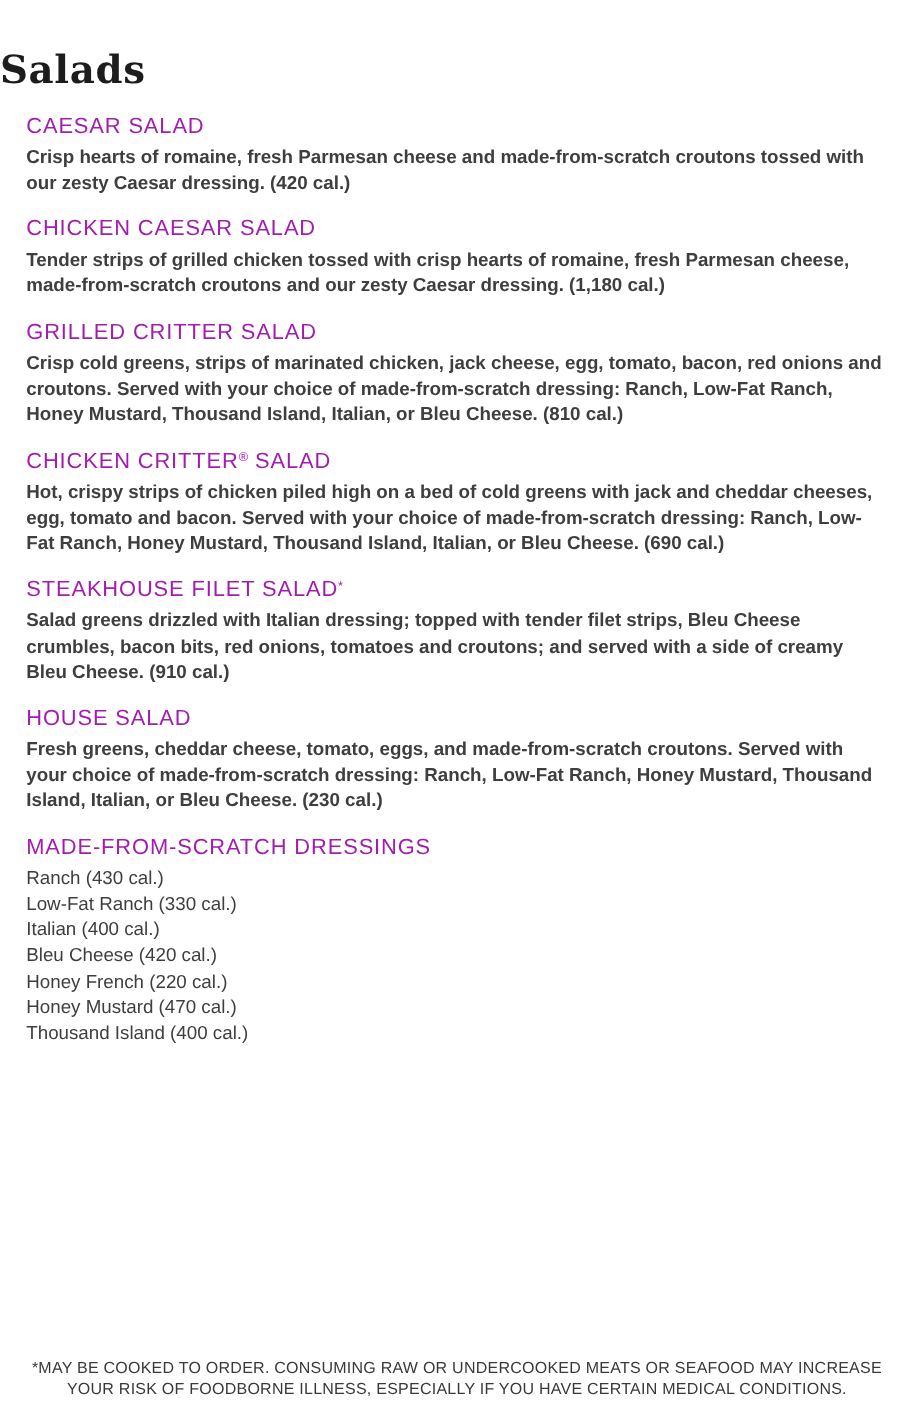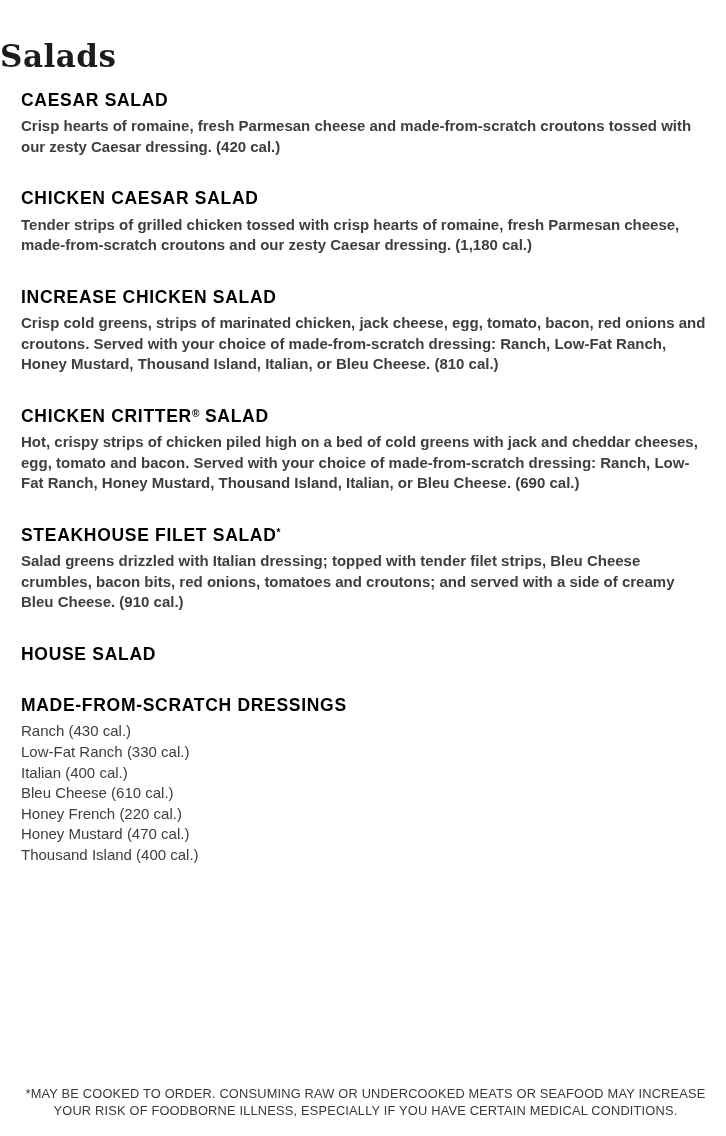--- a/index.html
+++ b/index.html
@@ -15,27 +15,27 @@
   .content { padding: 0 17px 0 21px; }
   .page-title {
     font-family: "DejaVu Serif", serif;
     font-weight: 600;
     font-size: 31px;
     letter-spacing: 0.5px;
     color: #1c1c1c;
     margin: 0;
     padding-top: 38px;
   }
-  .menu-item { margin-top: 32px; }
+  .menu-item { margin-top: 16px; }
   .menu-item.first { margin-top: 17px; }
   .item-name {
     font-size: 17.5px;
-    font-weight: bold;
+    font-weight: normal;
     letter-spacing: 0.7px;
-    color: #000000;
+    color: #a21caf;
     margin: 0 0 6px 0;
     line-height: 1.1;
   }
   .item-name .mark {
     font-size: 0.58em;
     position: relative;
     top: -0.48em;
     letter-spacing: 0;
   }
   .item-desc {
@@ -74,45 +74,46 @@
       <h2 class="item-name"><span>CAESAR SALAD</span><span class="mark"></span><span></span></h2>
       <p class="item-desc">Crisp hearts of romaine, fresh Parmesan cheese and made-from-scratch croutons tossed with our zesty Caesar dressing. (420 cal.)</p>
     </section>
 
     <section class="menu-item">
       <h2 class="item-name"><span>CHICKEN CAESAR SALAD</span><span class="mark"></span><span></span></h2>
       <p class="item-desc">Tender strips of grilled chicken tossed with crisp hearts of romaine, fresh Parmesan cheese, made-from-scratch croutons and our zesty Caesar dressing. (1,180 cal.)</p>
     </section>
 
     <section class="menu-item">
-      <h2 class="item-name"><span>INCREASE CHICKEN SALAD</span><span class="mark"></span><span></span></h2>
+      <h2 class="item-name"><span>GRILLED CRITTER SALAD</span><span class="mark"></span><span></span></h2>
       <p class="item-desc">Crisp cold greens, strips of marinated chicken, jack cheese, egg, tomato, bacon, red onions and croutons. Served with your choice of made-from-scratch dressing: Ranch, Low-Fat Ranch, Honey Mustard, Thousand Island, Italian, or Bleu Cheese. (810 cal.)</p>
     </section>
 
     <section class="menu-item">
       <h2 class="item-name"><span>CHICKEN CRITTER</span><span class="mark">®</span><span> SALAD</span></h2>
       <p class="item-desc">Hot, crispy strips of chicken piled high on a bed of cold greens with jack and cheddar cheeses, egg, tomato and bacon. Served with your choice of made-from-scratch dressing: Ranch, Low-Fat Ranch, Honey Mustard, Thousand Island, Italian, or Bleu Cheese. (690 cal.)</p>
     </section>
 
     <section class="menu-item">
       <h2 class="item-name"><span>STEAKHOUSE FILET SALAD</span><span class="mark">*</span><span></span></h2>
       <p class="item-desc">Salad greens drizzled with Italian dressing; topped with tender filet strips, Bleu Cheese crumbles, bacon bits, red onions, tomatoes and croutons; and served with a side of creamy Bleu Cheese. (910 cal.)</p>
     </section>
 
     <section class="menu-item">
       <h2 class="item-name"><span>HOUSE SALAD</span><span class="mark"></span><span></span></h2>
+      <p class="item-desc">Fresh greens, cheddar cheese, tomato, eggs, and made-from-scratch croutons. Served with your choice of made-from-scratch dressing: Ranch, Low-Fat Ranch, Honey Mustard, Thousand Island, Italian, or Bleu Cheese. (230 cal.)</p>
     </section>
 
     <section class="menu-item">
       <h2 class="item-name">MADE-FROM-SCRATCH DRESSINGS</h2>
       <div>
         <div class="dressing-option">Ranch (430 cal.)</div>
         <div class="dressing-option">Low-Fat Ranch (330 cal.)</div>
         <div class="dressing-option">Italian (400 cal.)</div>
-        <div class="dressing-option">Bleu Cheese (610 cal.)</div>
+        <div class="dressing-option">Bleu Cheese (420 cal.)</div>
         <div class="dressing-option">Honey French (220 cal.)</div>
         <div class="dressing-option">Honey Mustard (470 cal.)</div>
         <div class="dressing-option">Thousand Island (400 cal.)</div>
       </div>
     </section>
 
   </div>
 
   <div class="footer">
     <div>*MAY BE COOKED TO ORDER. CONSUMING RAW OR UNDERCOOKED MEATS OR SEAFOOD MAY INCREASE</div>

